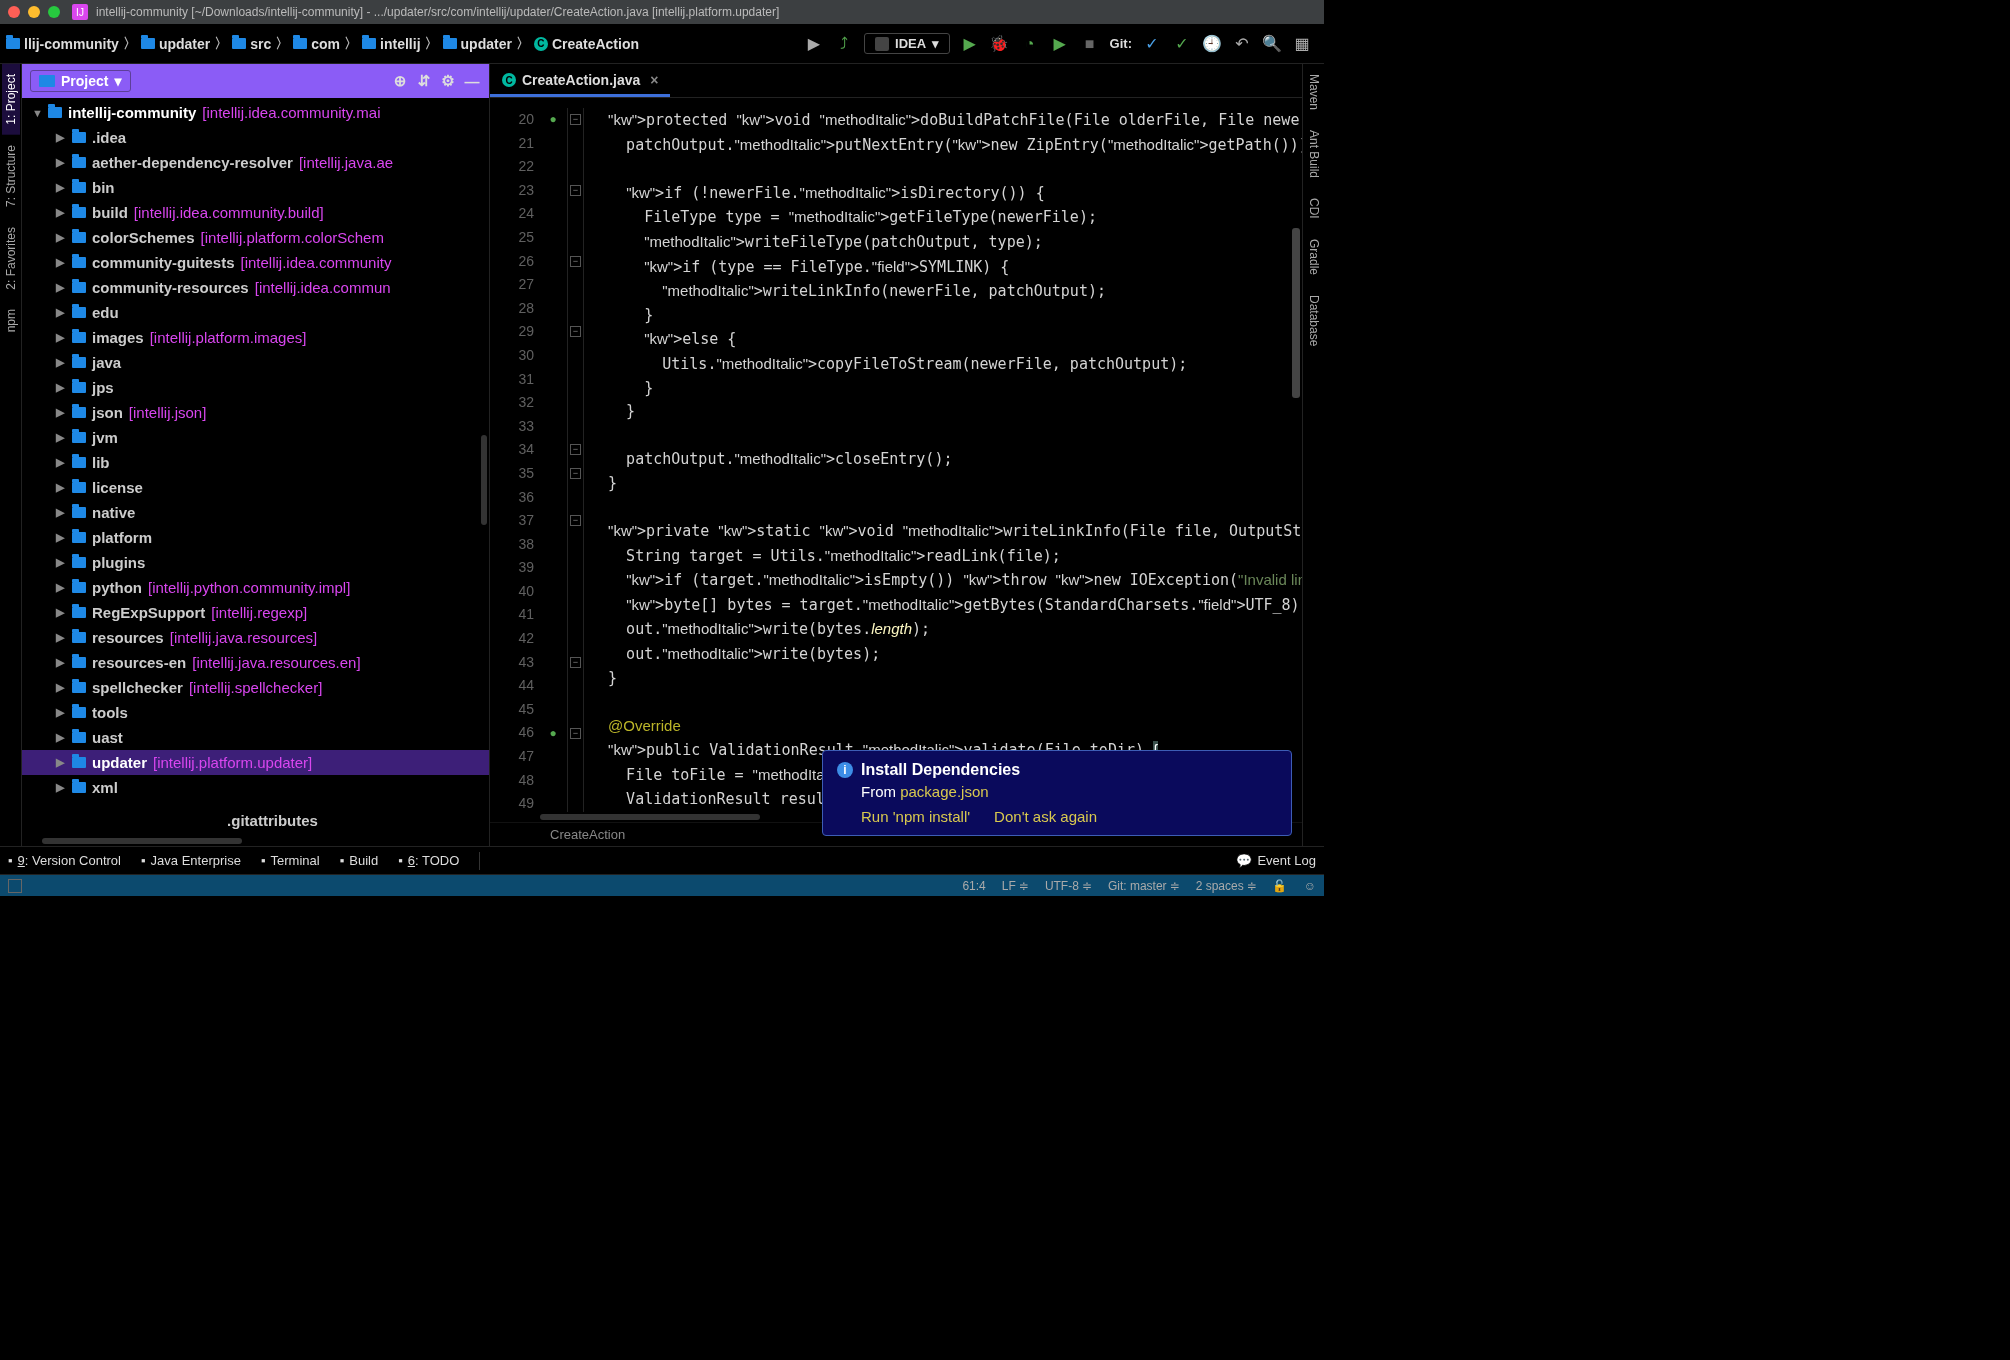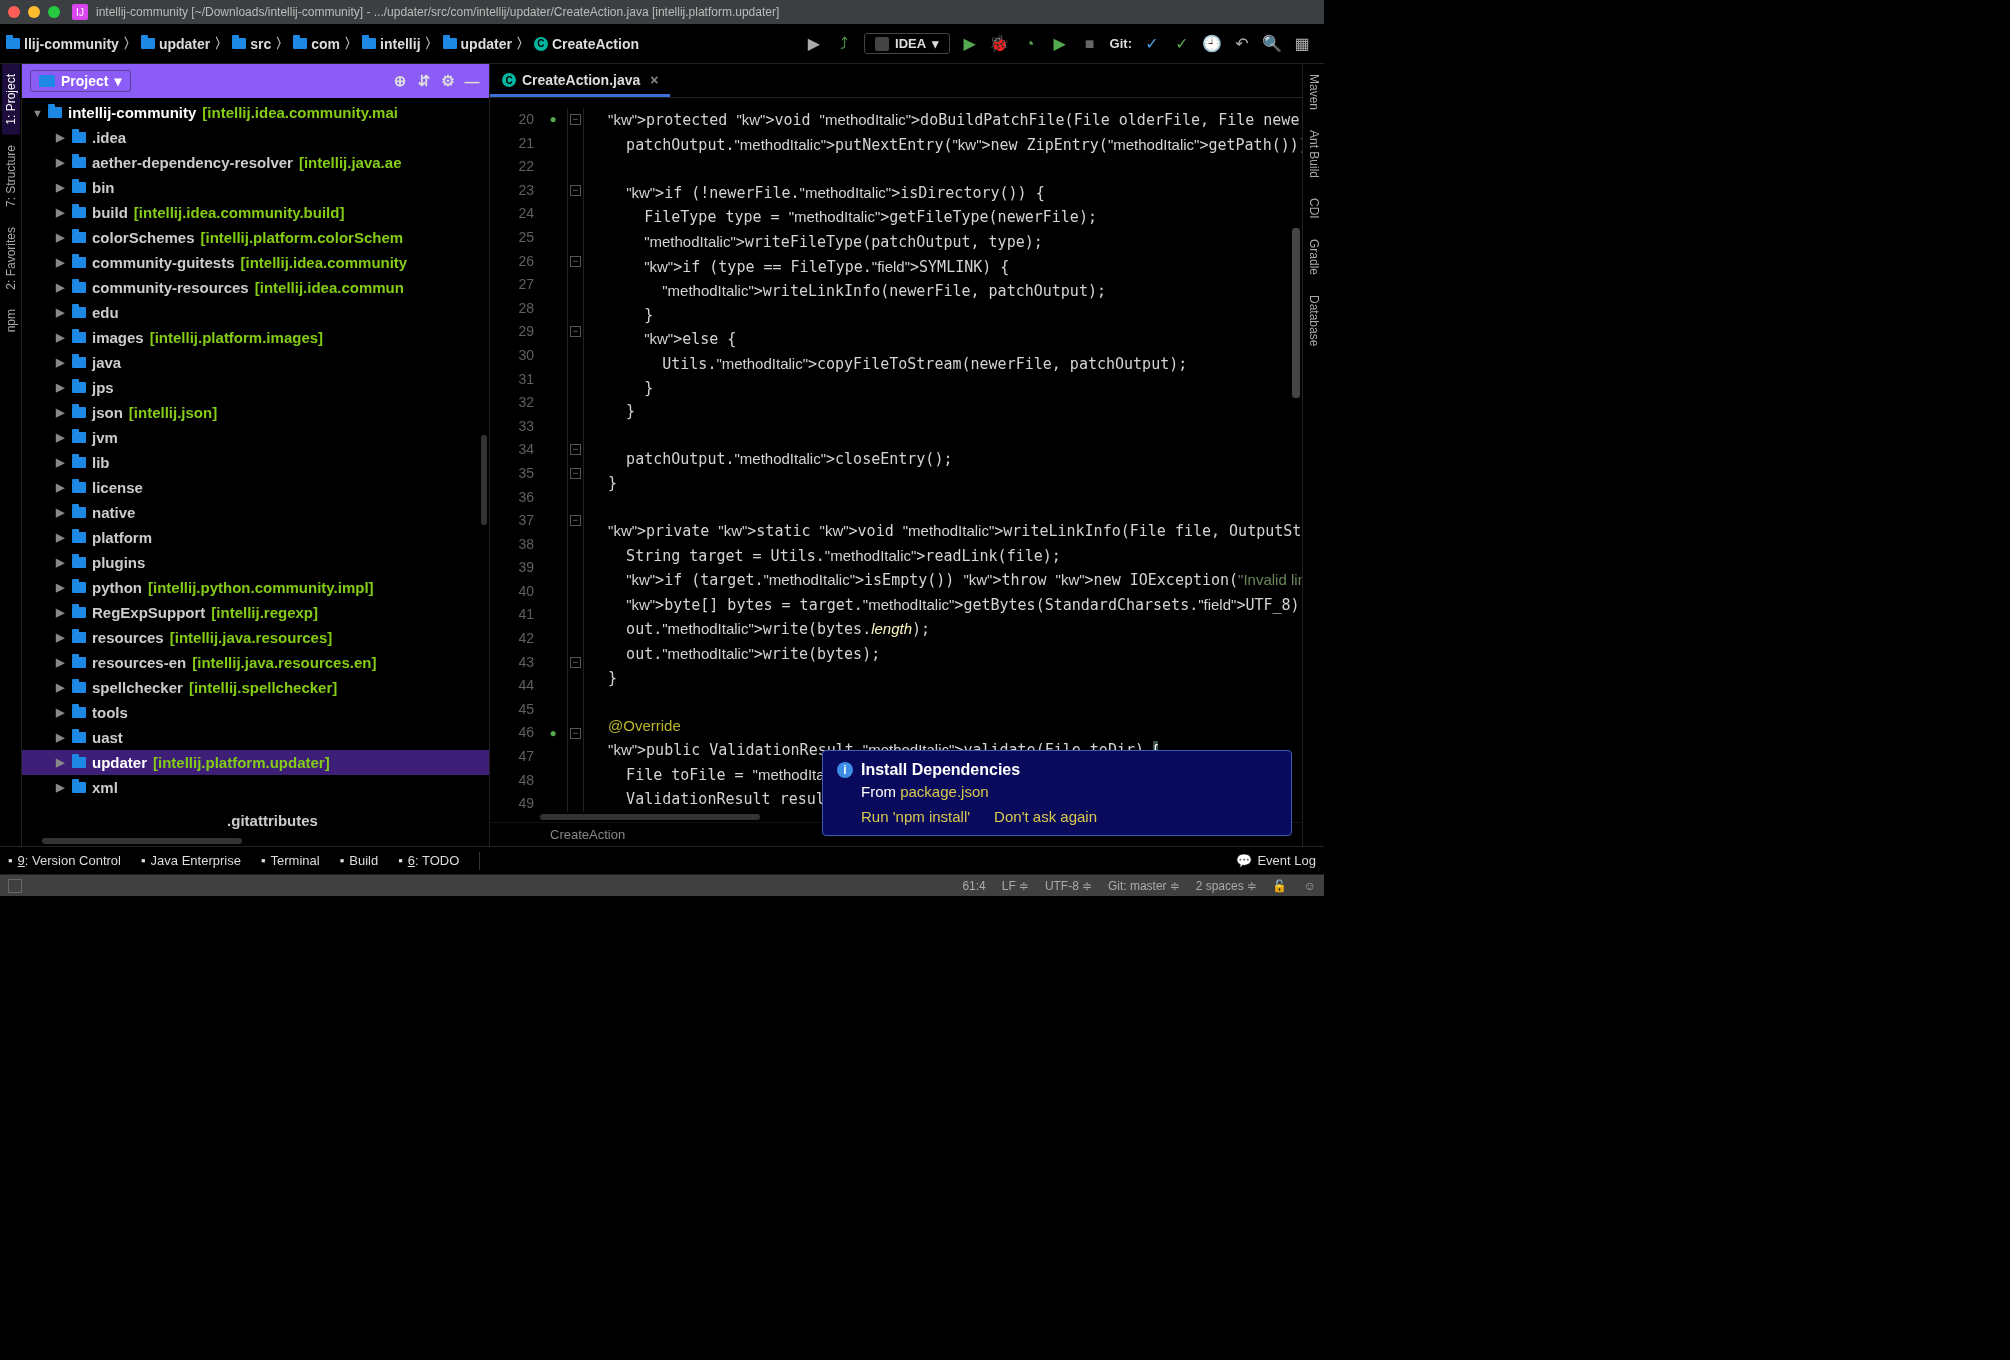--- a/index.html
+++ b/index.html
@@ -42,21 +42,21 @@
 .panel-header .title { display:flex; align-items:center; gap:6px; border:1px solid #5d3f98; border-radius:3px; padding:2px 8px;}
 .panel-header .spacer { flex: 1; }
 .panel-header .hicon { width:18px; height:18px; display:flex; align-items:center; justify-content:center; color:#ddd; font-size:15px;}
 .project-icon { width:16px; height:12px; background:#1e88e5; border-radius:1px; }
 
 .tree { flex: 1; overflow: hidden; padding: 2px 0; font-size: 15px; font-weight: bold; position:relative;}
 .tree-row { display: flex; align-items: center; height: 25px; padding-left: 10px; white-space: nowrap; gap:6px; color:#ccc;}
 .tree-row.selected { background: #3d1f78; color: #fff; }
 .tree-row .arrow { width: 10px; color: #888; font-size:11px;}
 .tree-row .bold { color: #fff; }
-.tree-row .bracket { color: #84cc16; font-weight:bold;}
+.tree-row .bracket { color: #d946ef; font-weight:normal;}
 .file-icon { width:14px; height:14px; background:#555; border-radius:2px; display:inline-block;}
 .tree-scrollbar { position:absolute; right:2px; top:45%; width:6px; height:90px; background:#333; border-radius:3px;}
 .tree-hscrollbar { position:absolute; bottom:2px; left:20px; width:200px; height:6px; background:#333; border-radius:3px;}
 
 
 .editor-area { flex: 1; display: flex; flex-direction: column; background: #000; position: relative; min-width:0;}
 .tab-bar { height: 34px; display: flex; align-items: flex-end; border-bottom: 1px solid #222; background:#000;}
 .tab { display: flex; align-items: center; gap: 6px; padding: 6px 12px; color: #ddd; font-size: 14px; border-bottom:3px solid #3d6fd9; font-weight:bold;}
 .tab .close { color: #888; font-size: 14px; margin-left:4px;}
 
@@ -92,21 +92,21 @@
 .notification .actions { display: flex; gap: 24px; margin-left:24px;}
 .notification .actions span { color: #d9c94f; font-size: 15px; cursor: pointer; }
 
 
 .bottom-toolbar { height: 28px; background: #000; display: flex; align-items: center; padding: 0 8px; gap: 20px; border-top:1px solid #222; font-size:13px; color:#ddd;}
 .bottom-toolbar .btool { display:flex; align-items:center; gap:5px;}
 .bottom-toolbar .spacer { flex:1;}
 .bottom-toolbar .underline { text-decoration: underline;}
 
 
-.status-bar { height: 22px; background: #404040; display: flex; align-items: center; padding: 0 8px; gap: 16px; font-size: 12px; color: #aaa; border-top:1px solid #222;}
+.status-bar { height: 22px; background: #0c4a6e; display: flex; align-items: center; padding: 0 8px; gap: 16px; font-size: 12px; color: #aaa; border-top:1px solid #222;}
 .status-bar .spacer { flex: 1; }
 .status-bar .sitem { display:flex; align-items:center; gap:3px;}
 .square-icon { width:14px; height:14px; border:1px solid #666; display:inline-block;}
 </style>
 </head>
 <body>
 
 <div class="title-bar">
   <div class="traffic-lights">
     <span class="tl-close"></span>

